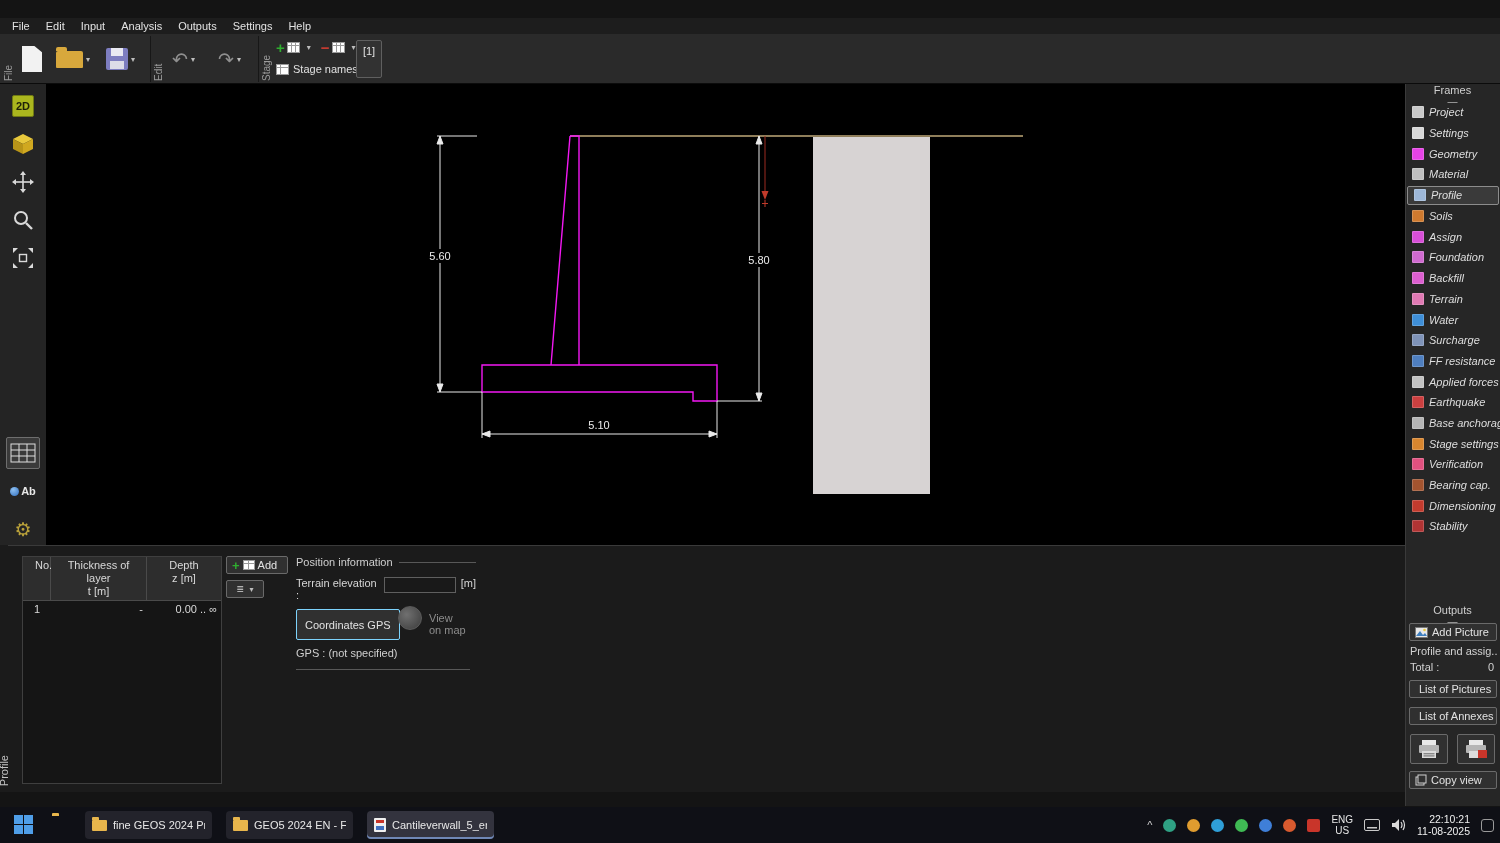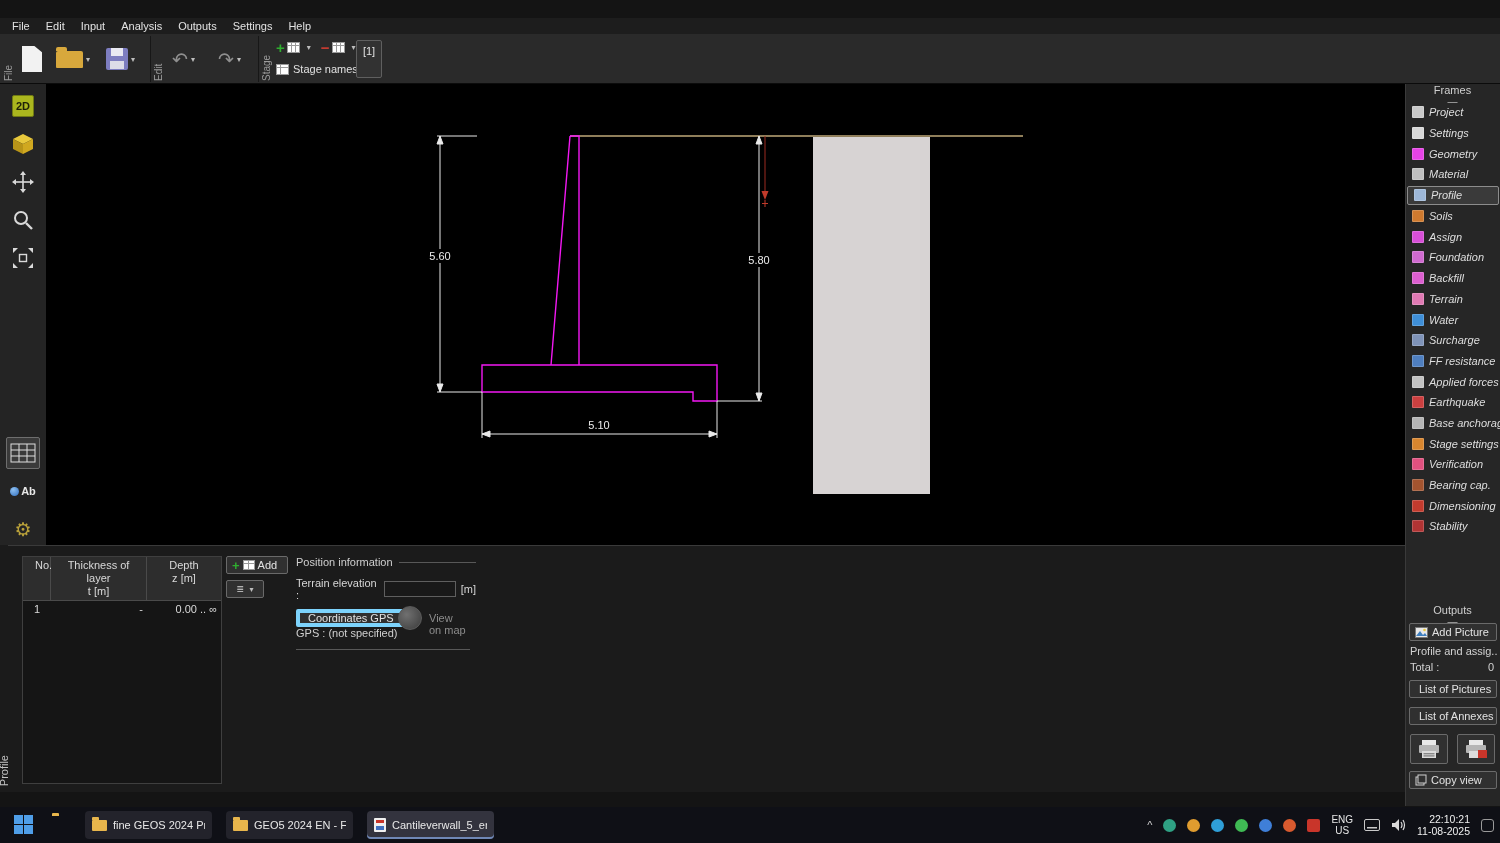--- a/index.html
+++ b/index.html
@@ -99,26 +99,26 @@
   .c-th{width:96px;text-align:right;}
   .c-dep{width:74px;text-align:right;}
   .add-btn{position:absolute;left:218px;top:10px;width:62px;height:18px;border:1px solid #6a6a6a;
            background:#303030;border-radius:2px;display:flex;align-items:center;gap:3px;padding:0 5px;color:#e2e2e2;}
   .list-btn{position:absolute;left:218px;top:34px;width:38px;height:18px;border:1px solid #6a6a6a;
             background:#303030;border-radius:2px;display:flex;align-items:center;justify-content:center;
             gap:3px;color:#cfcfcf;}
   .pos-info{position:absolute;left:288px;top:10px;width:180px;}
   .pi-title{display:flex;align-items:center;gap:6px;color:#cfcfcf;white-space:nowrap;}
   .pi-title:after{content:"";flex:1;border-top:1px solid #585858;}
-  .pi-row{display:flex;align-items:center;margin-top:9px;gap:5px;color:#d6d6d6;}
+  .pi-row{display:flex;align-items:flex-start;margin-top:9px;gap:5px;color:#d6d6d6;}
   .pi-input{width:72px;height:16px;background:#191919;border:1px solid #5f5f5f;color:#ddd;
             font:inherit;padding:0 3px;}
-  .gps-btn{margin-top:8px;height:18px;border:4px solid #7dd3fc;background:#303030;border-radius:2px;
+  .gps-btn{margin-top:8px;height:31px;border:1px solid #7dd3fc;background:#303030;border-radius:2px;
            color:#e2e2e2;display:inline-flex;align-items:center;padding:0 8px;}
-  .gps-text{color:#cfcfcf;}
+  .gps-text{margin-top:7px;color:#cfcfcf;}
   .view-map{position:absolute;left:102px;top:44px;display:flex;align-items:center;gap:7px;color:#8c8c8c;}
   .globe{width:24px;height:24px;border-radius:50%;border:1px solid #5a5a5a;
          background:radial-gradient(circle at 35% 35%,#707070,#3b3b3b);}
   .vm-text{line-height:12px;margin-top:12px;}
   .pi-sep{margin-top:10px;border-top:1px solid #585858;width:174px;}
   .side-tab{position:absolute;left:0;top:545px;width:8px;height:247px;background:#1b1b1b;}
   .side-tab-label{position:absolute;bottom:6px;left:-2px;writing-mode:vertical-rl;
                   transform:rotate(180deg);color:#c2c2c2;}
 
   

